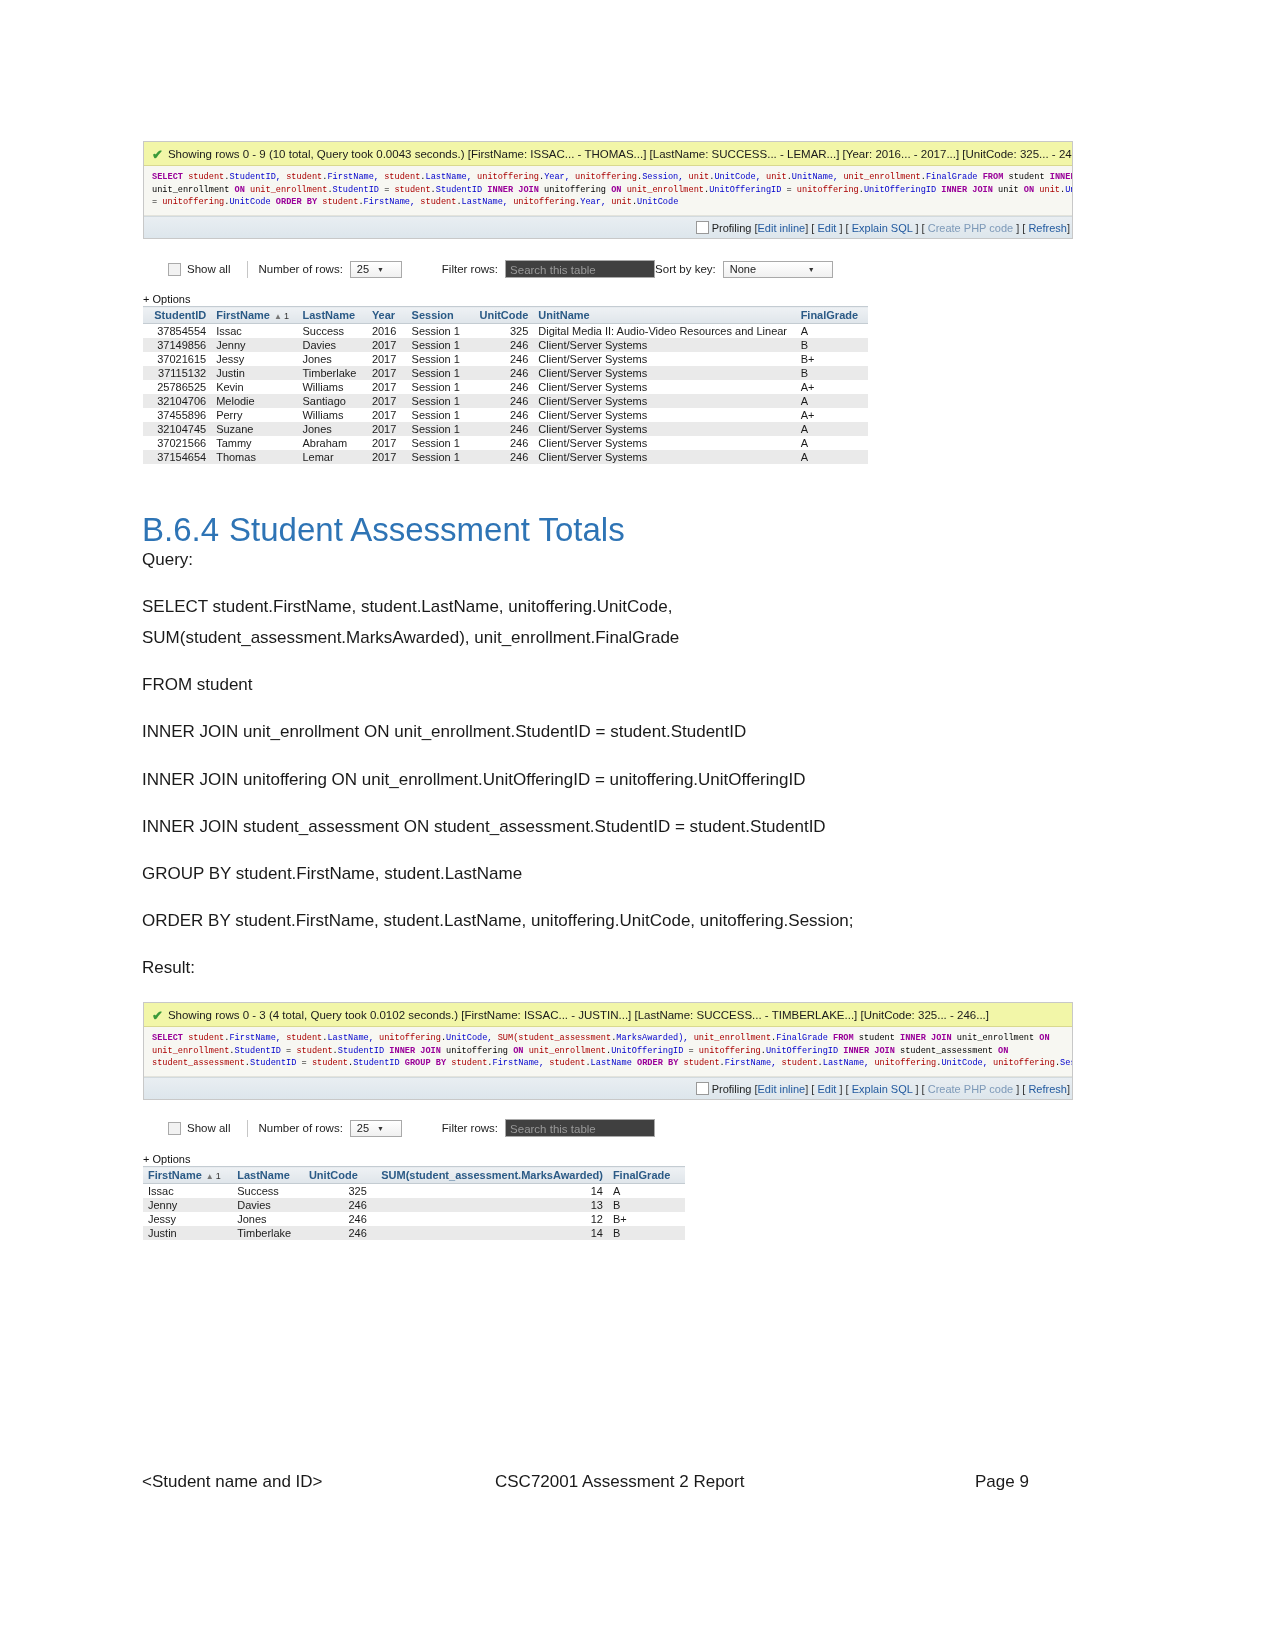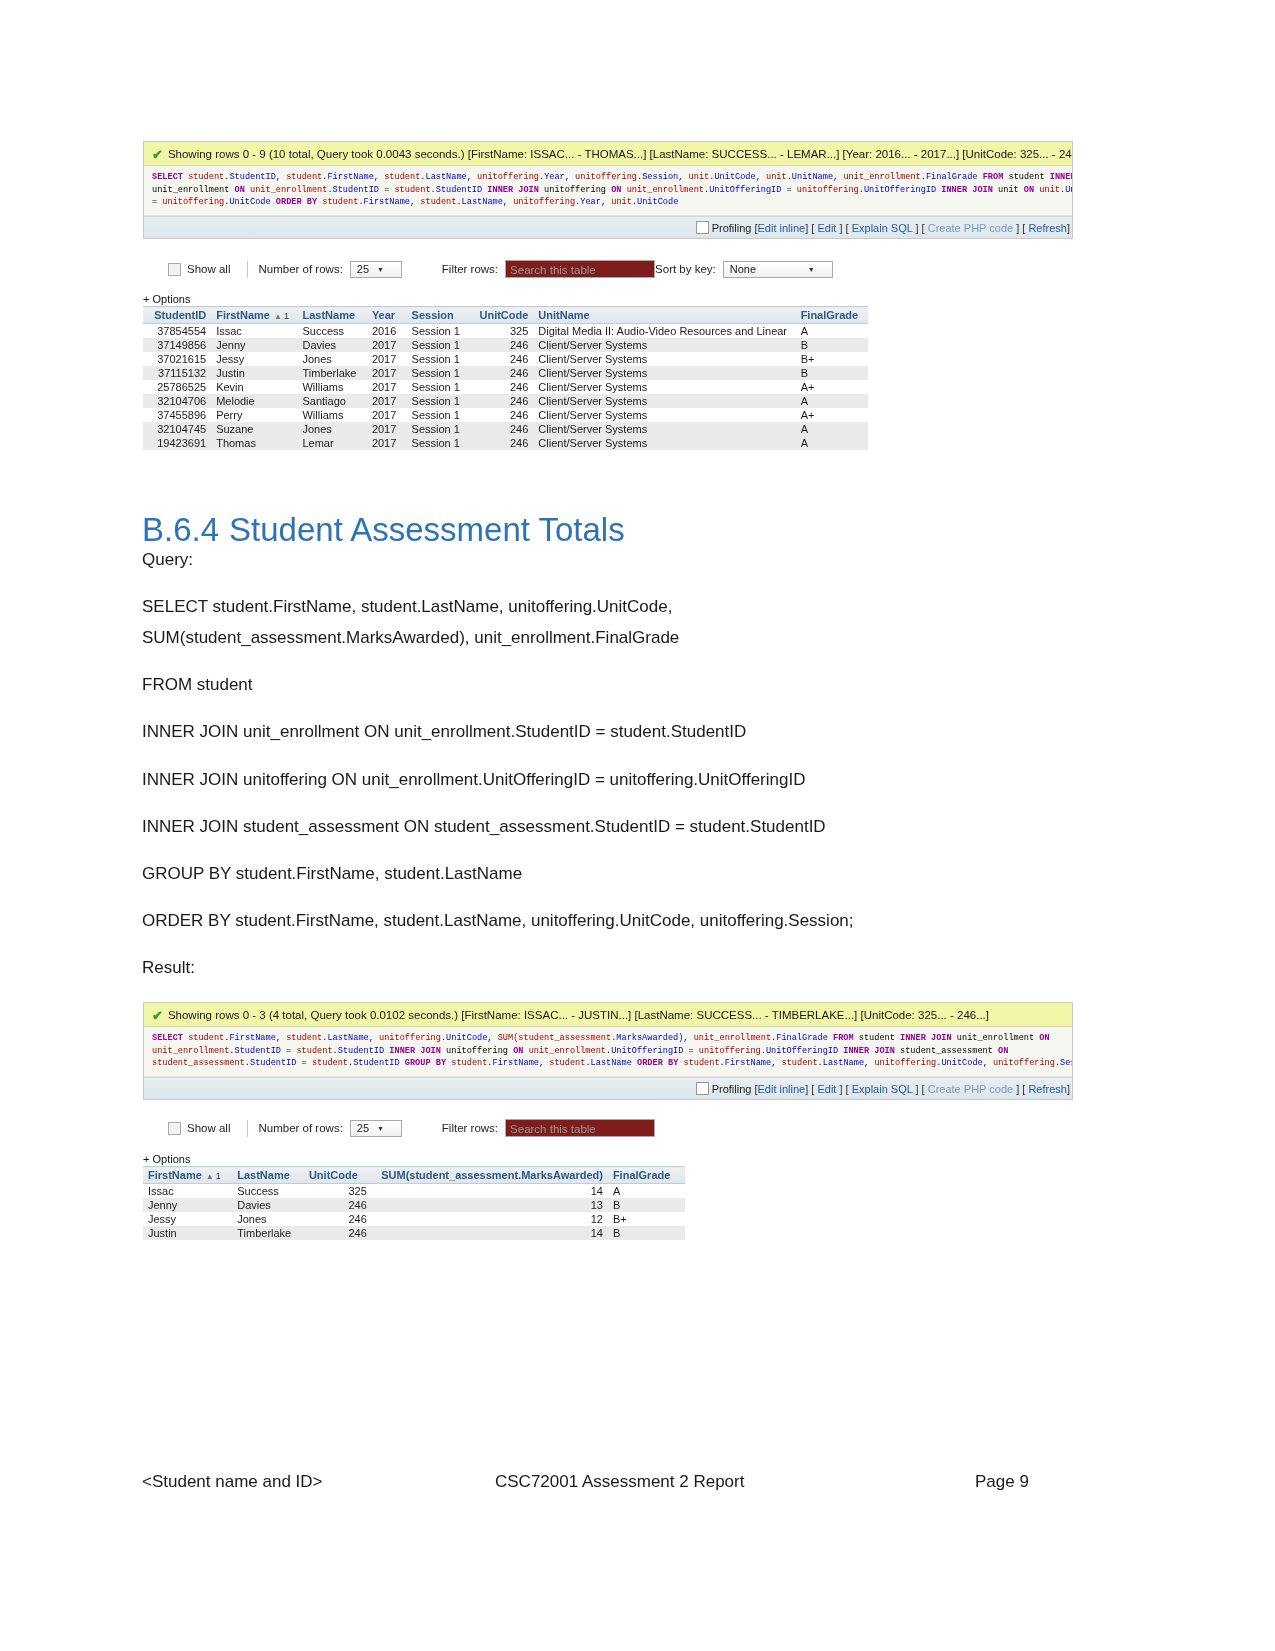--- a/index.html
+++ b/index.html
@@ -121,21 +121,21 @@
     background: linear-gradient(to bottom,#ffffff,#f0f0f0);
     height: 17px;
     padding: 0 17px 0 6px;
     font-size: 11px;
     min-width: 40px;
     box-sizing: border-box;
   }
   .mini-select .arrow { font-size: 7px; color: #333; margin-left: 6px; }
   .text-input {
     border: 1px solid #a9a9a9;
-    background: #7f1d1d;
+    background: #404040;
     height: 18px;
     line-height: 18px;
     padding: 0 4px;
     font-size: 11.5px;
     color: #999;
     box-sizing: border-box;
   }
 
   
   .options-link {
@@ -334,22 +334,32 @@
         <tr class="even">
           <td class="num">32104745</td>
           <td>Suzane</td>
           <td>Jones</td>
           <td>2017</td>
           <td>Session 1</td>
           <td class="num">246</td>
           <td>Client/Server Systems</td>
           <td>A</td>
         </tr>
-        <tr class="even">
-          <td class="num">19423691</td>
+        <tr class="odd">
+          <td class="num">37021566</td>
+          <td>Tammy</td>
+          <td>Abraham</td>
+          <td>2017</td>
+          <td>Session 1</td>
+          <td class="num">246</td>
+          <td>Client/Server Systems</td>
+          <td>A</td>
+        </tr>
+        <tr class="even">
+          <td class="num">37154654</td>
           <td>Thomas</td>
           <td>Lemar</td>
           <td>2017</td>
           <td>Session 1</td>
           <td class="num">246</td>
           <td>Client/Server Systems</td>
           <td>A</td>
         </tr>
       </tbody>
   </table>

